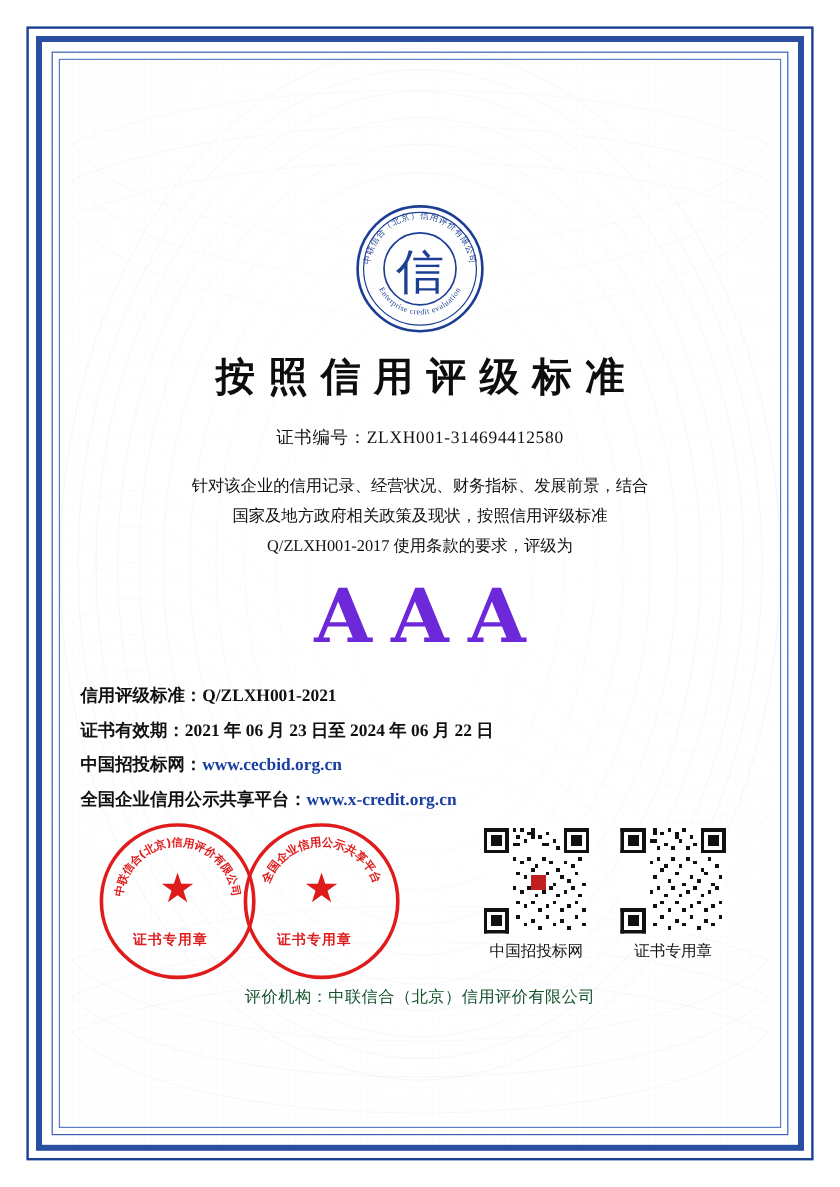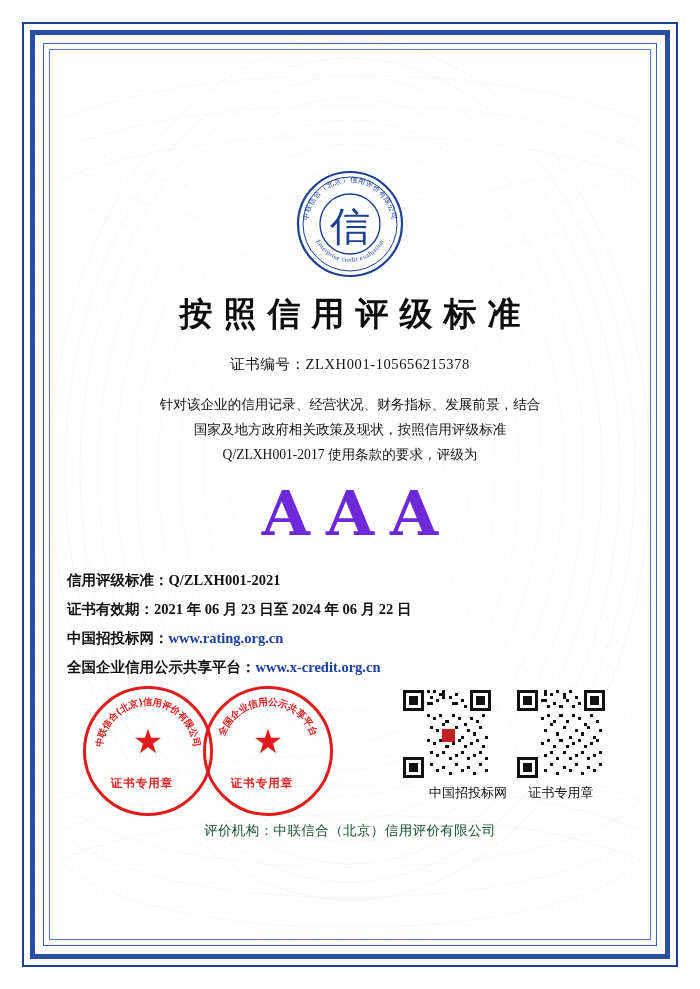--- a/index.html
+++ b/index.html
@@ -205,21 +205,21 @@
   .qr-1 { left: 348px; }
   .qr-2 { left: 462px; }
   .qr-label {
     position: absolute;
     top: 98px;
     width: 120px;
     text-align: center;
     font-size: 13px;
     color: #111;
   }
-  .qr-label-1 { left: 332px; text-align: right; }
+  .qr-label-1 { left: 332px; }
   .qr-label-2 { left: 446px; }
 
   .issuer {
     margin-top: 8px;
     font-size: 13.5px;
     color: #14532d;
     letter-spacing: 0.4px;
   }
 </style>
 </head>
@@ -299,40 +299,40 @@
           <text font-family="'Liberation Serif',serif" font-size="6.6" fill="#1c3f94" letter-spacing="0.4">
             <textPath href="#arcBottom" startOffset="50%" text-anchor="middle">Enterprise credit evaluation</textPath>
           </text>
           <text x="54" y="70" text-anchor="middle" font-size="40" fill="#1c3f94" font-family="'DejaVu Serif','Liberation Serif',serif">信</text>
         </svg>
       </div>
     </div>
 
     <div class="title-cn">按照信用评级标准</div>
 
-    <div class="cert-no">证书编号：ZLXH001-105656215378</div>
+    <div class="cert-no">证书编号：ZLXH001-314694412580</div>
 
 
     <div class="statement">
       <div>针对该企业的信用记录、经营状况、财务指标、发展前景，结合</div>
       <div>国家及地方政府相关政策及现状，按照信用评级标准</div>
       <div>Q/ZLXH001-2017 使用条款的要求，评级为</div>
     </div>
 
     <div class="grade">AAA</div>
 
     <div class="details">
       <div class="row">
         <span>信用评级标准：</span><span>Q/ZLXH001-2021</span>
       </div>
       <div class="row">
         <span>证书有效期：</span><span>2021 年 06 月 23 日至 2024 年 06 月 22 日</span>
       </div>
       <div class="row">
-        <span>中国招投标网：</span><span class="val-blue">www.rating.org.cn</span>
+        <span>中国招投标网：</span><span class="val-blue">www.cecbid.org.cn</span>
       </div>
       <div class="row">
         <span>全国企业信用公示共享平台：</span><span class="val-blue">www.x-credit.org.cn</span>
       </div>
     </div>
 
     <div class="stamp-row">
 
       <div class="seal seal-1">
         <svg class="seal-arc" viewBox="0 0 124 124">

